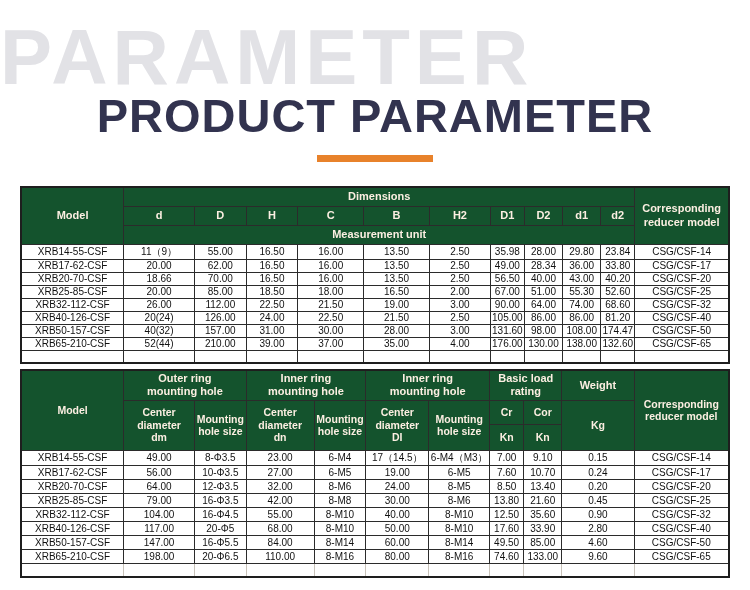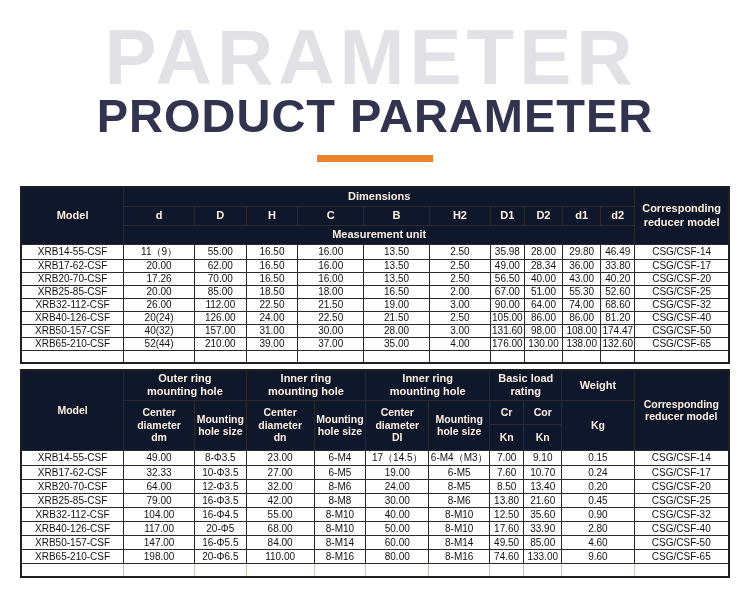--- a/index.html
+++ b/index.html
@@ -8,21 +8,21 @@
     width: 750px; height: 590px;
     background: #ffffff;
     font-family: "Liberation Sans", sans-serif;
     overflow: hidden;
   }
 
   
   .hero { position: relative; height: 186px; overflow: hidden; }
   .watermark {
     position: absolute; top: 12px; left: 0; right: 8px;
-    text-align: center; white-space: nowrap;
+    text-align: left; white-space: nowrap;
     font-size: 78px; font-weight: 700; letter-spacing: 5px;
     color: #E2E2E6;
   }
   .main-title {
     position: absolute; top: 88px; left: 0; right: 0;
     text-align: center;
     font-size: 47px; font-weight: 700; letter-spacing: 1px;
     color: #32334F;
   }
   .underline {
@@ -42,21 +42,21 @@
   }
   .t1 { margin-bottom: 5px; }
   th, td {
     border: 1px solid #2b2b2b;
     text-align: center;
     vertical-align: middle;
     padding: 0 1px;
     overflow: hidden;
   }
   thead th {
-    background: #0f172a;
+    background: #14532d;
     color: #FCEFE2;
     font-weight: 700;
     font-size: 11px;
     white-space: pre-line;
     line-height: 1.25;
   }
   .t2 thead th { font-size: 10.5px; line-height: 1.18; }
   .t2 thead th.group { font-size: 11px; }
   td {
     font-size: 10px;
@@ -127,40 +127,40 @@
           <td>XRB14-55-CSF</td>
           <td>11（9）</td>
           <td>55.00</td>
           <td>16.50</td>
           <td>16.00</td>
           <td>13.50</td>
           <td>2.50</td>
           <td>35.98</td>
           <td>28.00</td>
           <td>29.80</td>
-          <td>46.49</td>
+          <td>23.84</td>
           <td>CSG/CSF-14</td>
         </tr>
         <tr>
           <td>XRB17-62-CSF</td>
           <td>20.00</td>
           <td>62.00</td>
           <td>16.50</td>
           <td>16.00</td>
           <td>13.50</td>
           <td>2.50</td>
           <td>49.00</td>
           <td>28.34</td>
           <td>36.00</td>
           <td>33.80</td>
           <td>CSG/CSF-17</td>
         </tr>
         <tr>
           <td>XRB20-70-CSF</td>
-          <td>17.26</td>
+          <td>18.66</td>
           <td>70.00</td>
           <td>16.50</td>
           <td>16.00</td>
           <td>13.50</td>
           <td>2.50</td>
           <td>56.50</td>
           <td>40.00</td>
           <td>43.00</td>
           <td>40.20</td>
           <td>CSG/CSF-20</td>
@@ -317,21 +317,21 @@
           <td>6-M4</td>
           <td>17（14.5）</td>
           <td>6-M4（M3）</td>
           <td>7.00</td>
           <td>9.10</td>
           <td>0.15</td>
           <td>CSG/CSF-14</td>
         </tr>
         <tr>
           <td>XRB17-62-CSF</td>
-          <td>32.33</td>
+          <td>56.00</td>
           <td>10-Φ3.5</td>
           <td>27.00</td>
           <td>6-M5</td>
           <td>19.00</td>
           <td>6-M5</td>
           <td>7.60</td>
           <td>10.70</td>
           <td>0.24</td>
           <td>CSG/CSF-17</td>
         </tr>

